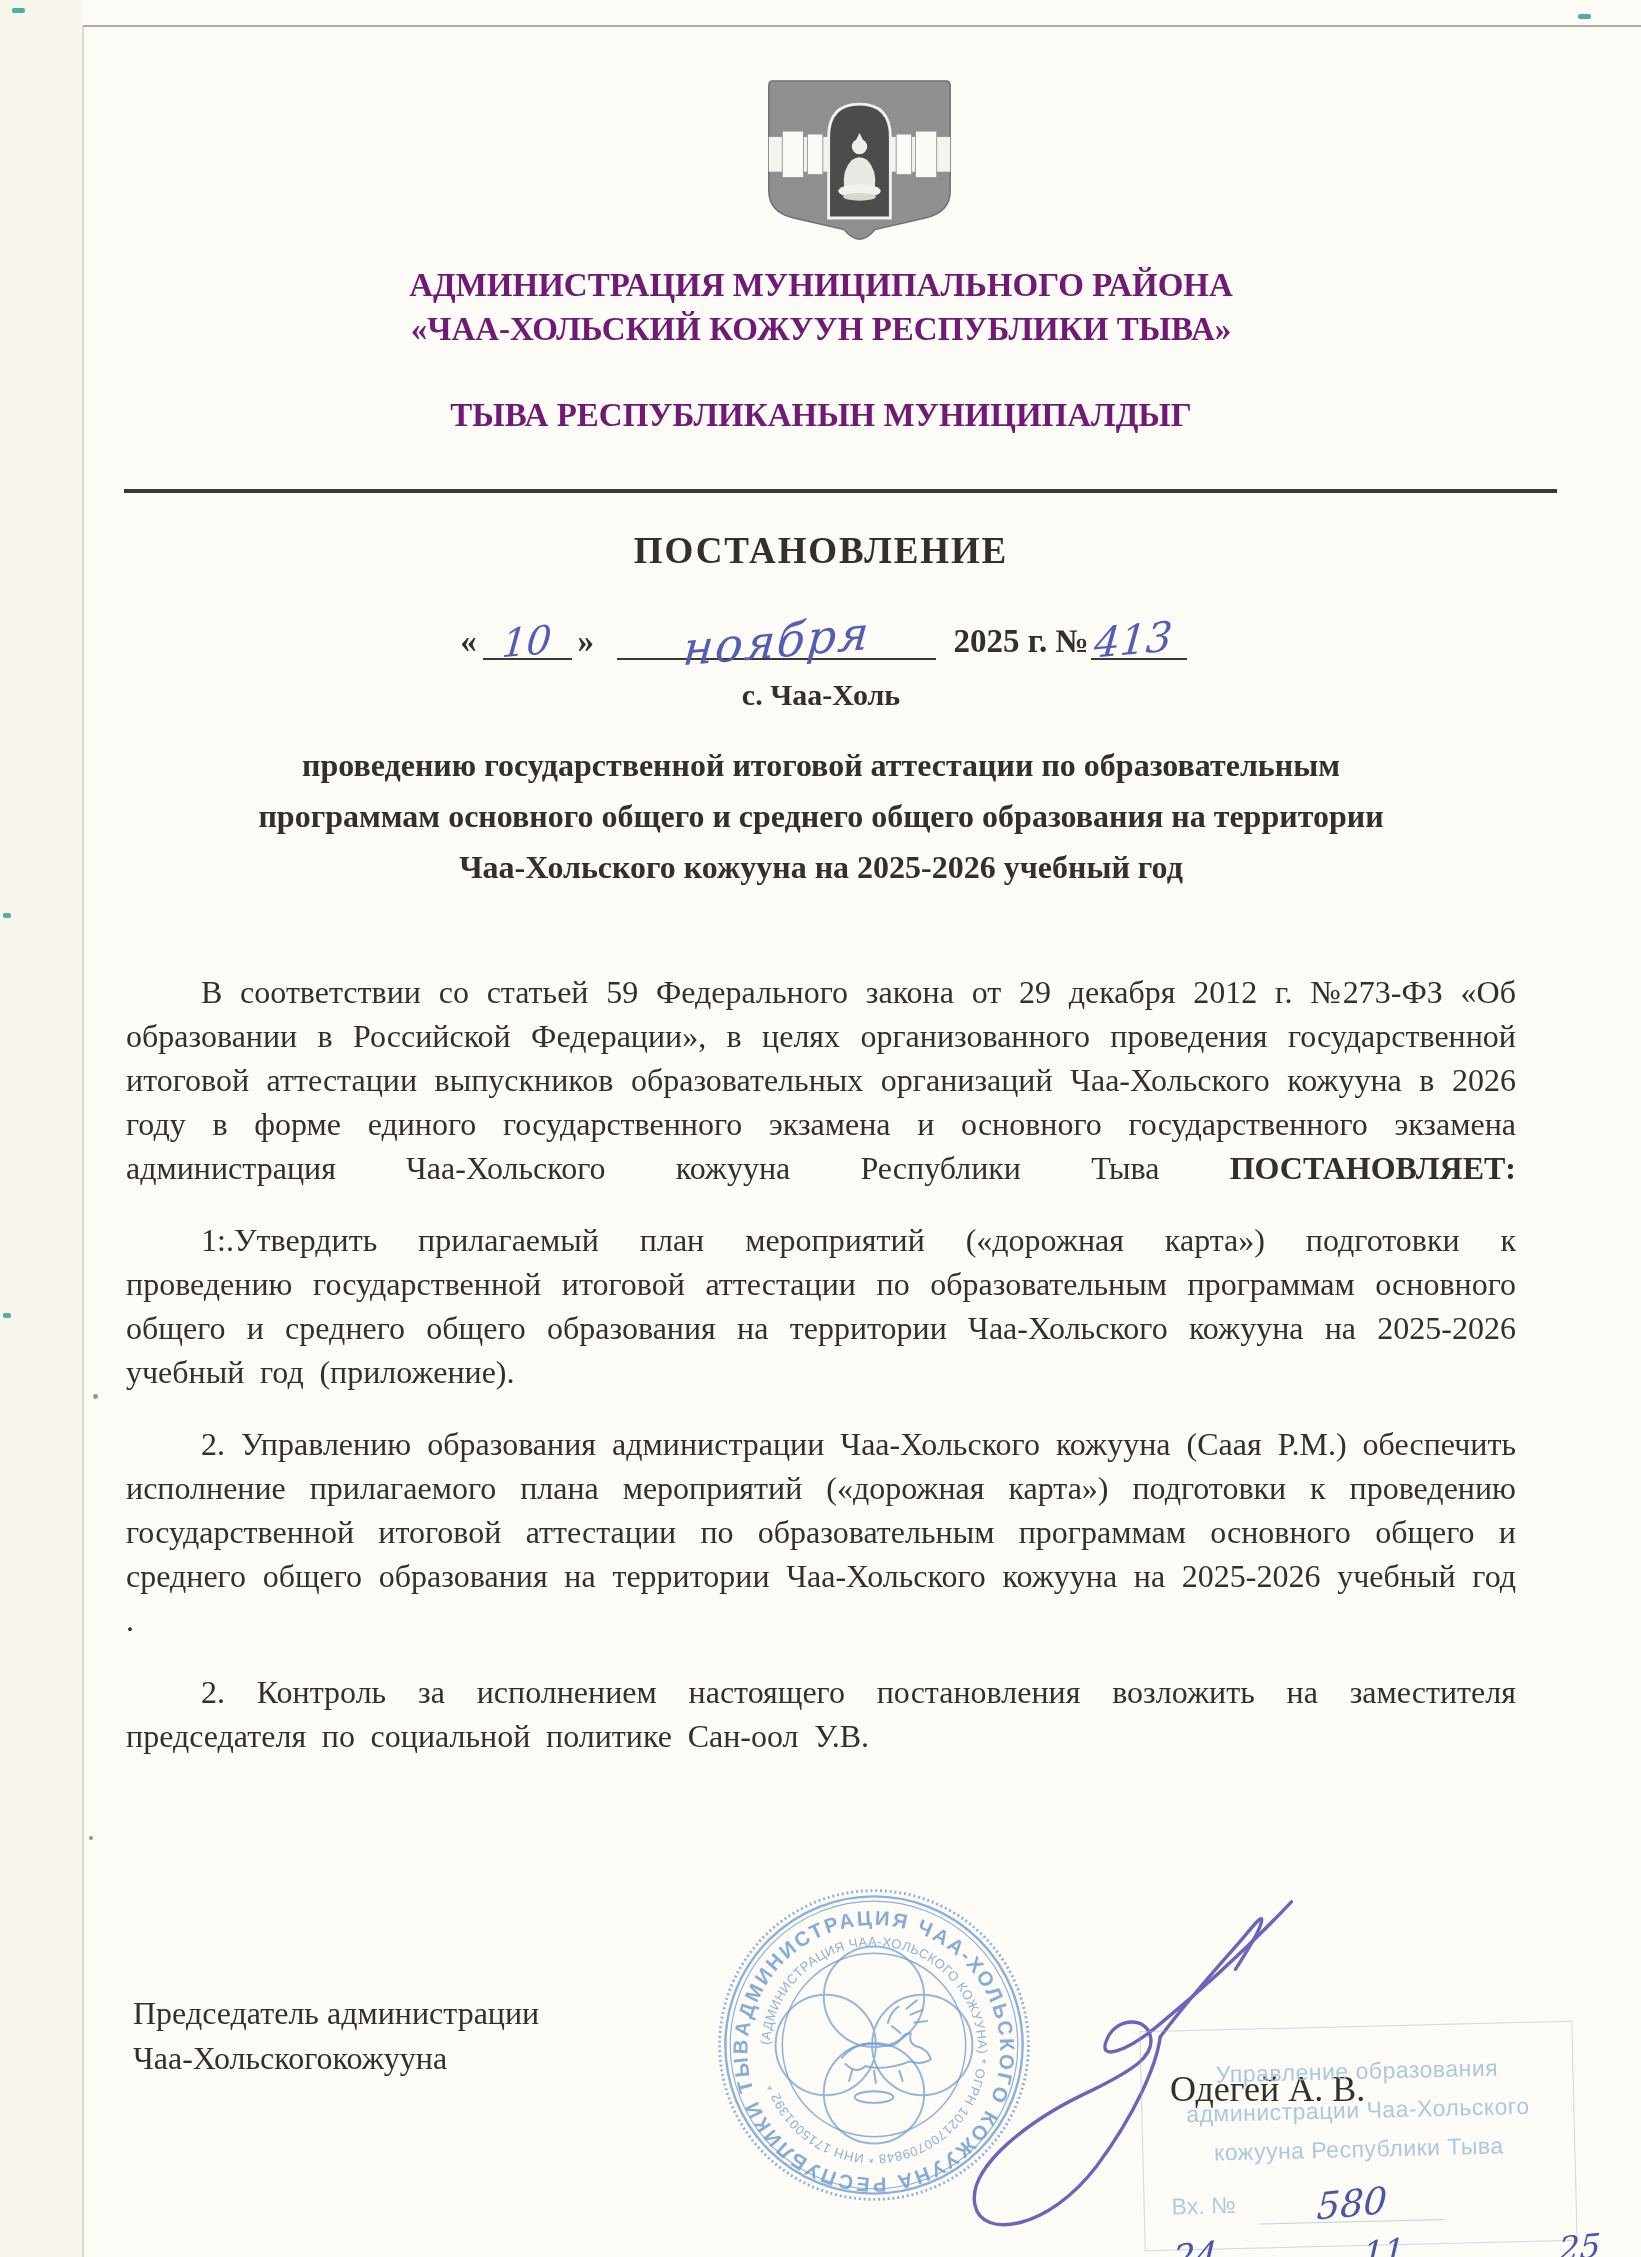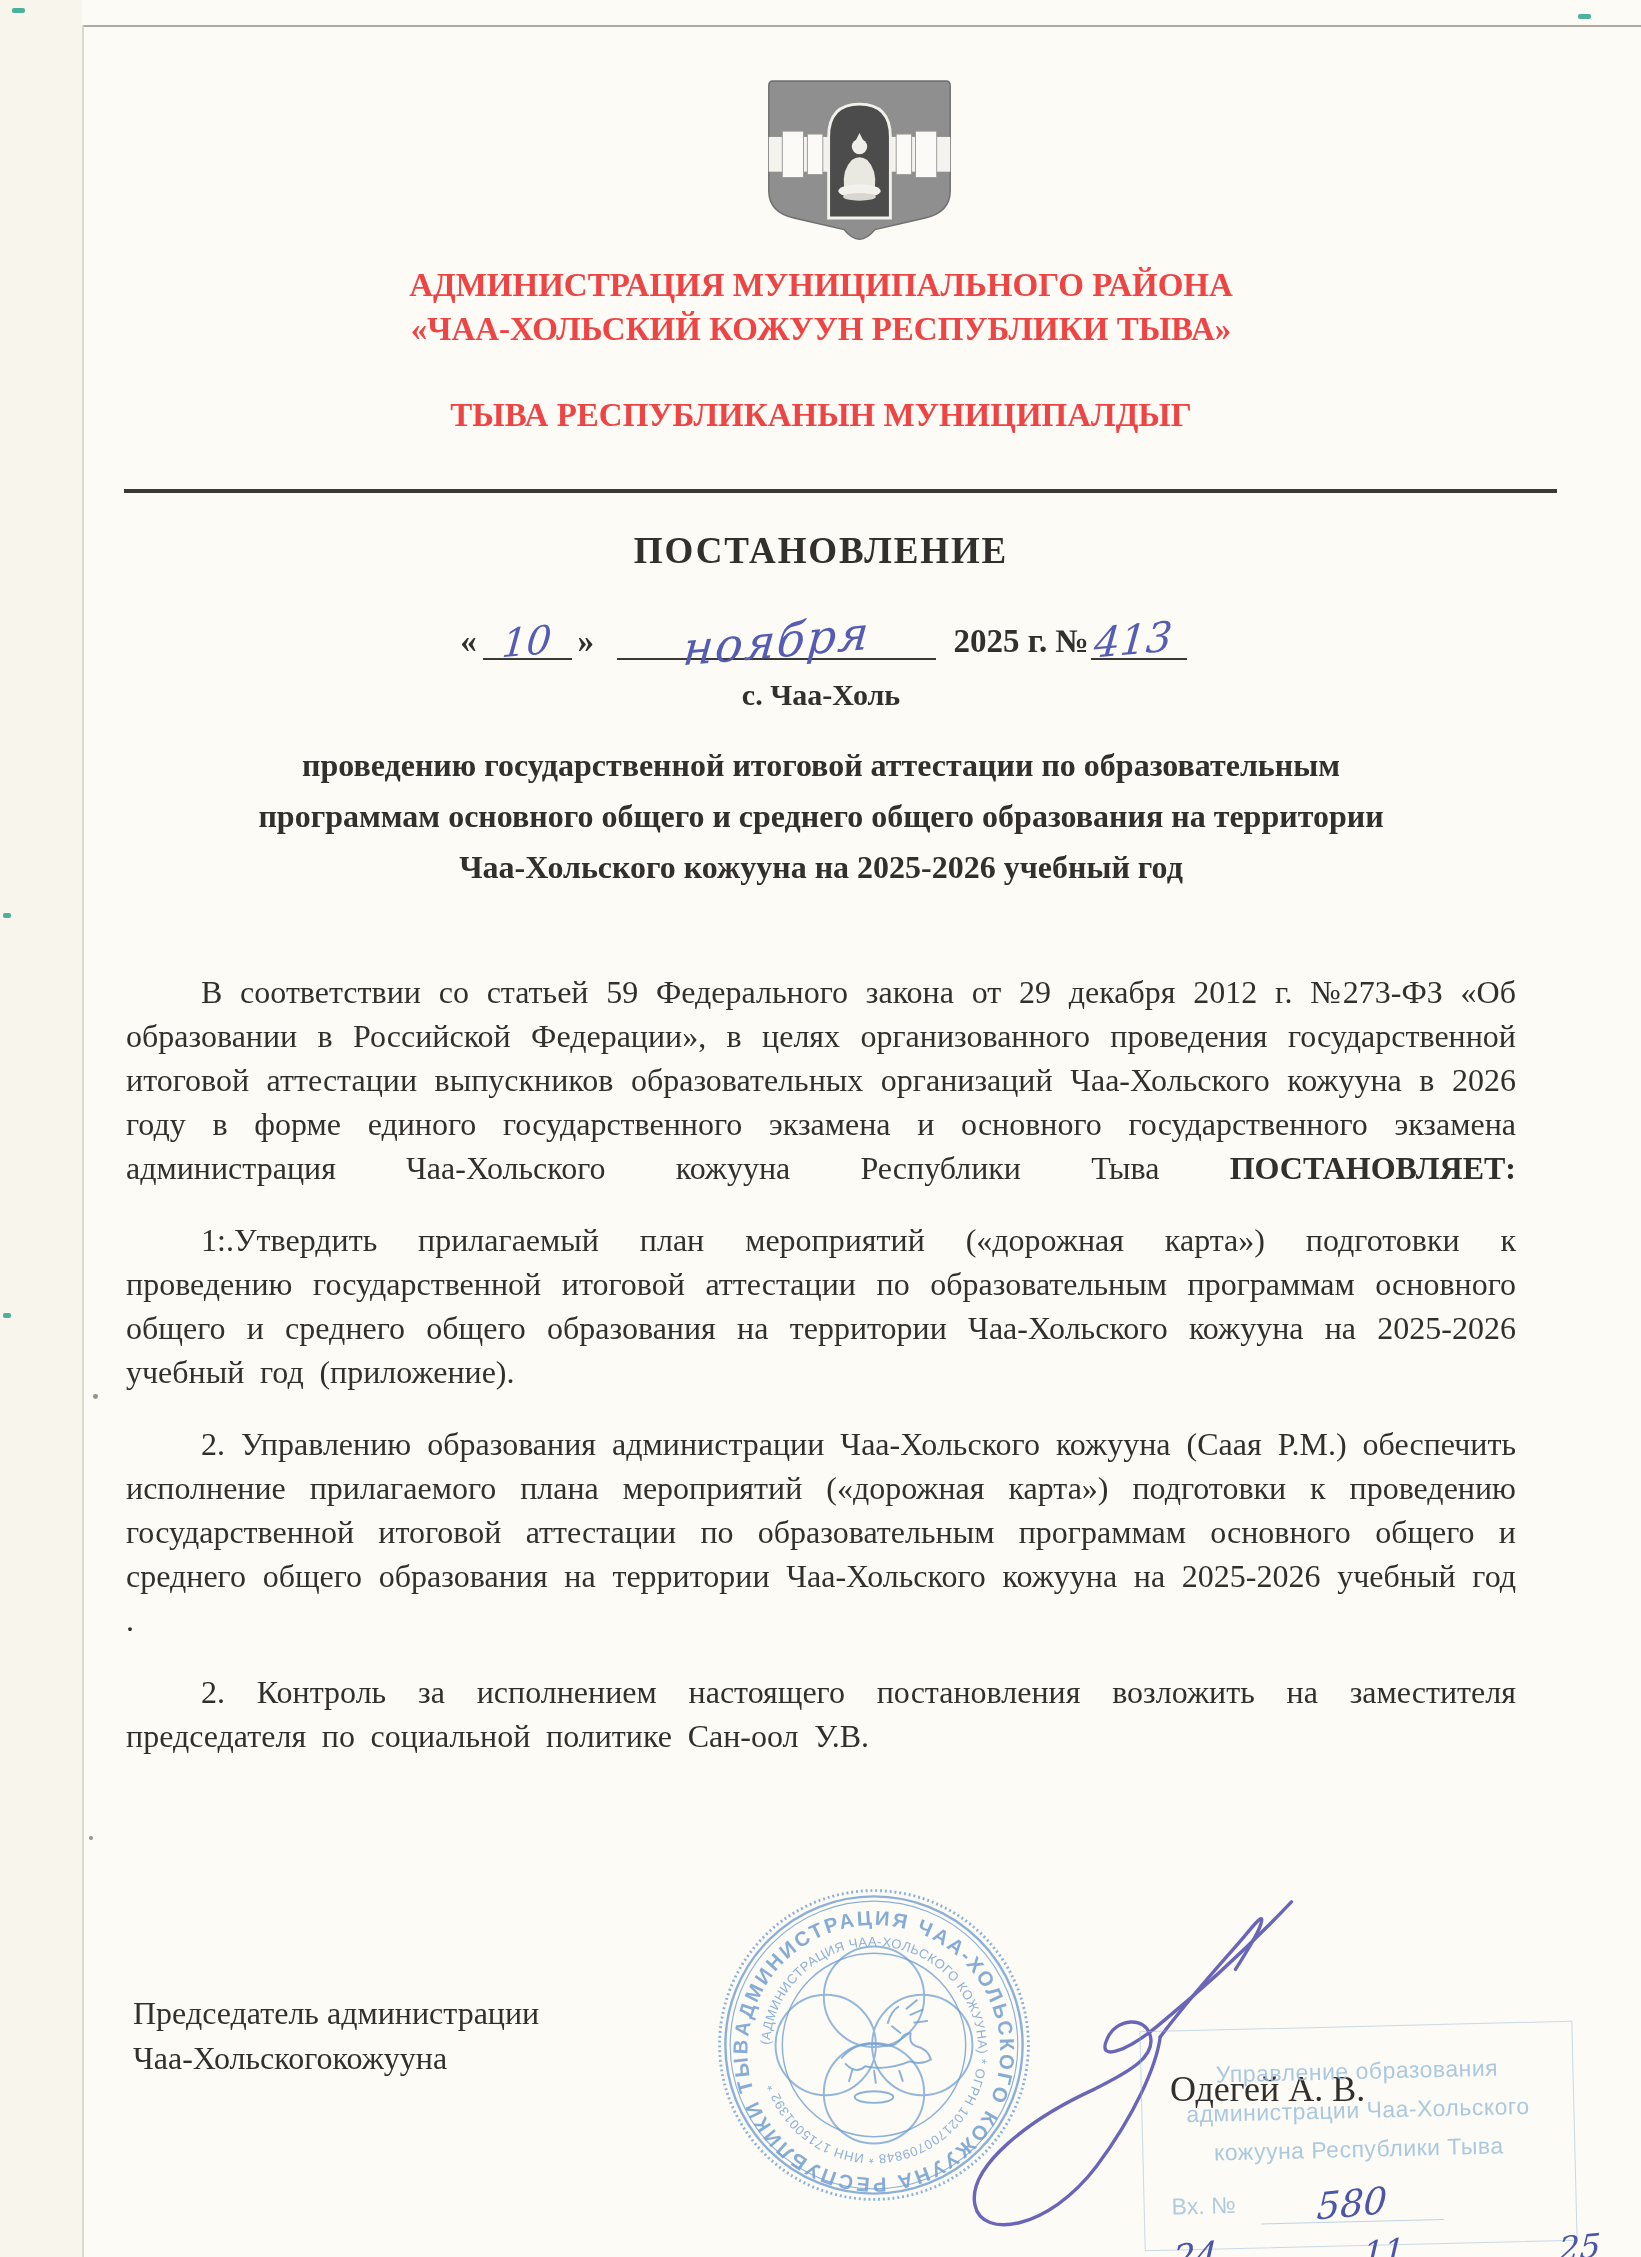--- a/index.html
+++ b/index.html
@@ -14,21 +14,21 @@
   .edge-left{position:absolute;left:82px;top:25px;width:1.9px;height:2232px;background:#cfccc1;opacity:.7;}
   .edge-gutter{position:absolute;left:0;top:0;width:82px;height:2257px;background:#f7f5ec;}
   .scan-mark{position:absolute;background:#2fa38c;border-radius:1.9px;opacity:.85;}
   .speck{position:absolute;background:#6b6660;border-radius:50%;opacity:.7;}
 
   
   .emblem{position:absolute;left:763px;top:77px;width:193px;height:172px;}
 
   
   .org-header{position:absolute;left:126px;top:263px;width:1390px;text-align:center;
-    font-weight:bold;font-size:33px;line-height:44px;color:#ef4444;}
+    font-weight:bold;font-size:33px;line-height:44px;color:#701a75;}
   .org-header .gap{height:42px;}
 
   .rule{position:absolute;left:124px;top:489px;width:1433px;height:3.9px;background:#3c3834;}
 
   .doc-type{position:absolute;left:126px;top:529px;width:1390px;text-align:center;
     font-weight:bold;font-size:37px;letter-spacing:1.9px;}
 
   
   .dateline{position:absolute;left:126px;top:604px;width:1390px;display:flex;
     justify-content:center;align-items:flex-end;font-weight:bold;font-size:33px;}

